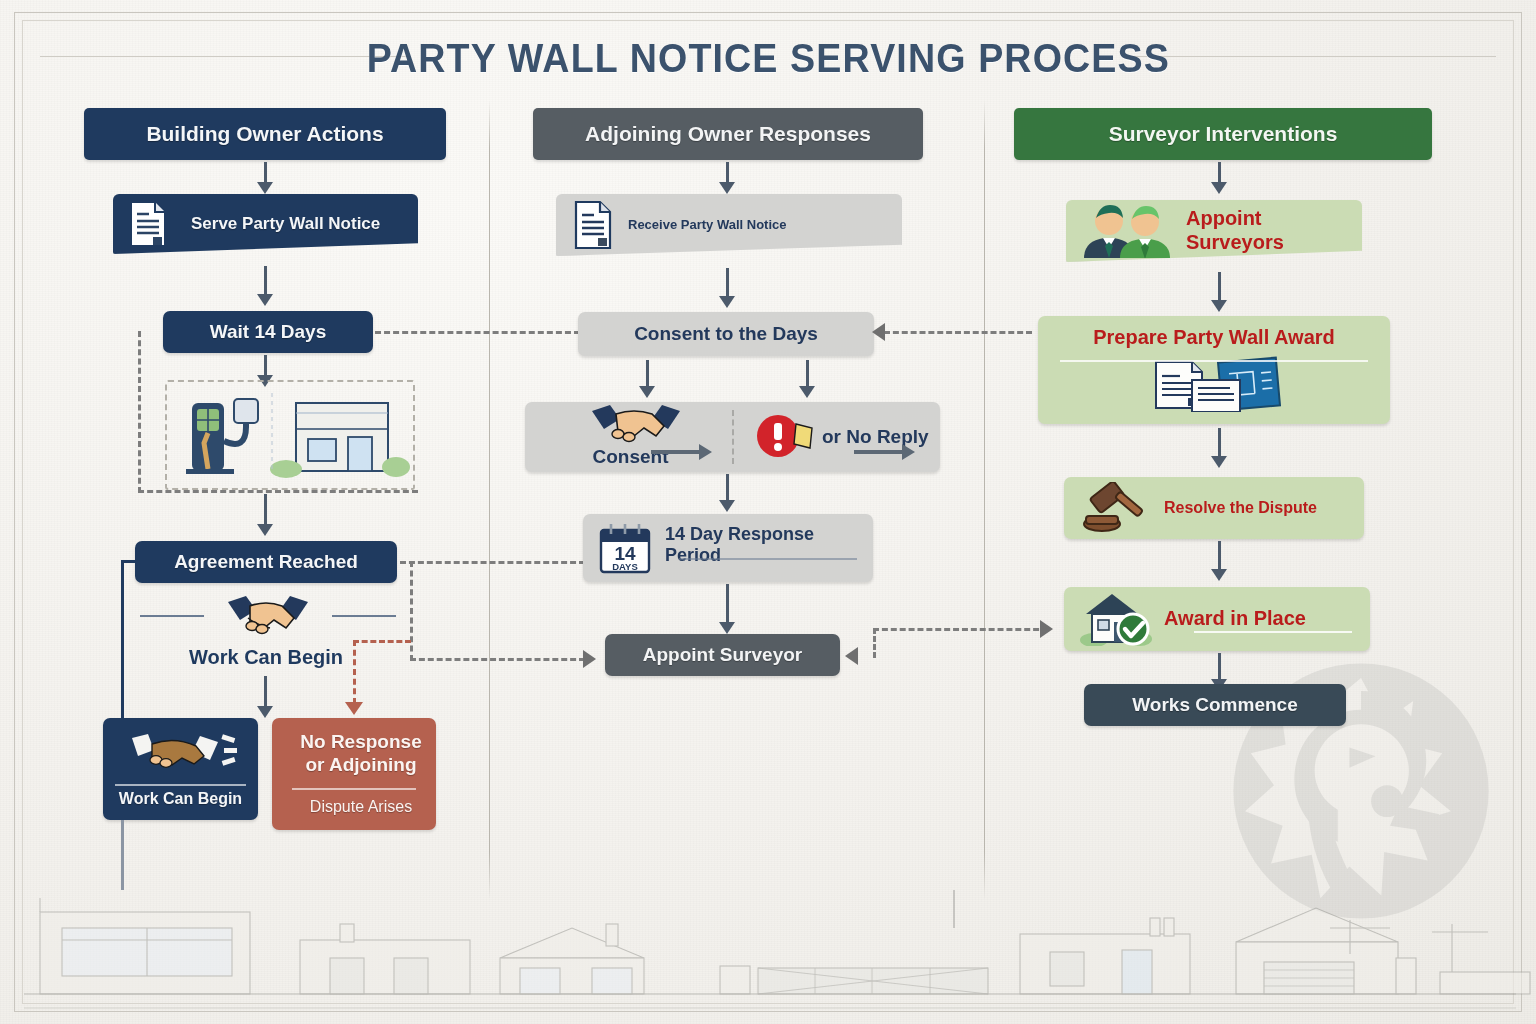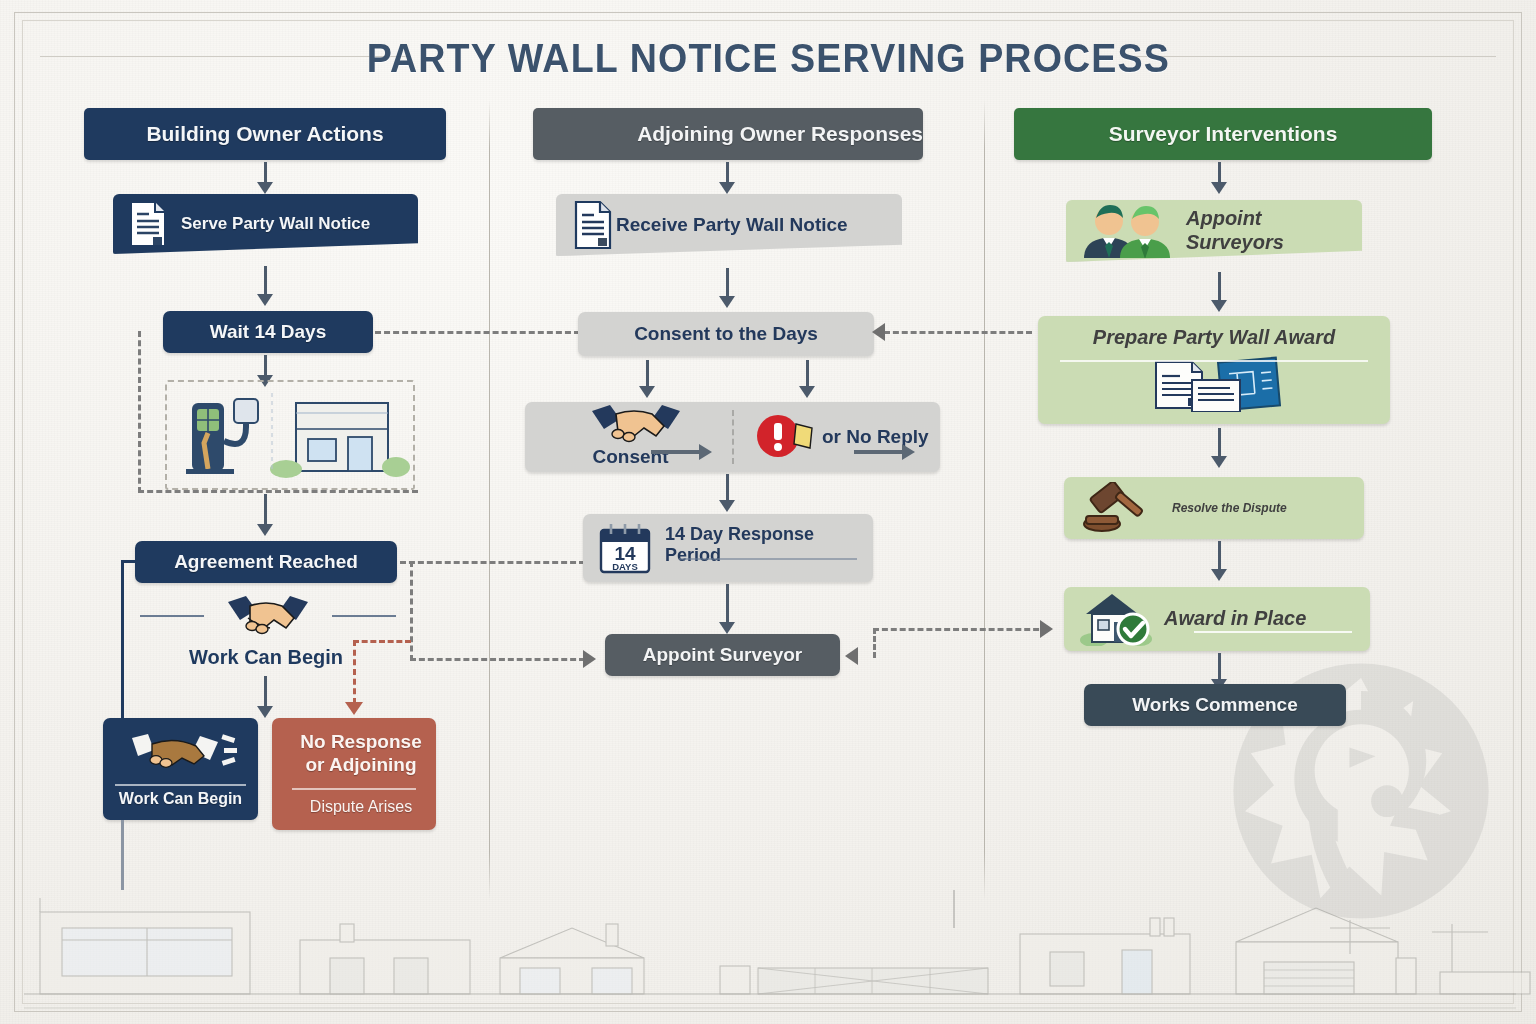--- a/index.html
+++ b/index.html
@@ -102,21 +102,21 @@
 
   .navy      { background: #1f3a5f; }
   .navy .lbl { color: #f4f6f8; text-shadow: 0 1px 1px rgba(0,0,0,.35); }
   .slate     { background: #394a57; }
   .slate .lbl{ color: #f2f4f6; text-shadow: 0 1px 1px rgba(0,0,0,.35); }
   .gray      { background: #d3d3d1; }
   .gray .lbl { color: #23395c; }
   .dgray     { background: #565d63; }
   .dgray .lbl{ color: #f3f4f5; text-shadow: 0 1px 1px rgba(0,0,0,.3); }
   .green     { background: #cbdcb4; }
-  .green .lbl{ color: #404040; font-style: italic; }
+  .green .lbl{ color: #b91c1c; }
   .greenhdr  { background: #36763f; }
   .greenhdr .lbl { color: #f3f7f2; text-shadow: 0 1px 1px rgba(0,0,0,.3); }
   .rust      { background: #b5614f; padding-left: 14px; }
   .rust .lbl { color: #fbf4f1; text-shadow: 0 1px 1px rgba(0,0,0,.3); }
 
   
   .hdr {
     justify-content: center;
     height: 52px;
     border-radius: 5px;
@@ -261,30 +261,30 @@
 <div class="title-wrap">
   <div class="title">PARTY WALL NOTICE SERVING PROCESS</div>
 </div>
 
 <div class="col-divider" style="left:489px"></div>
 <div class="col-divider" style="left:984px"></div>
 
 <div class="node hdr navy" style="left:84px; top:108px; width:362px;">
   <span class="lbl">Building Owner Actions</span>
 </div>
-<div class="node hdr dgray" style="left:533px; top:108px; width:390px;justify-content:flex-end;">
+<div class="node hdr dgray" style="left:533px; top:108px; width:390px;">
   <span class="lbl">Adjoining Owner Responses</span>
 </div>
 <div class="node hdr greenhdr" style="left:1014px; top:108px; width:418px;">
   <span class="lbl">Surveyor Interventions</span>
 </div>
 
 <div class="arrow-v" style="left:264px; top:162px; height:22px;"></div>
 
-<div class="node navy skewed" style="left:113px; top:194px; width:305px; height:60px; padding-left:12px;">
+<div class="node navy skewed" style="left:113px; top:194px; width:305px; height:60px; padding-left:12px;gap:10px;">
   <span class="icon-box">
     <svg width="46" height="48" viewBox="0 0 46 48">
       <path d="M6 2 h24 l10 10 v34 h-34z" fill="#ffffff" stroke="#1f3a5f" stroke-width="2"></path>
       <path d="M30 2 v10 h10" fill="#e4e8ee" stroke="#1f3a5f" stroke-width="2"></path>
       <g stroke="#2c4straight"></g>
       <g stroke="#2b4465" stroke-width="2.4">
         <line x1="12" y1="14" x2="24" y2="14"></line>
         <line x1="12" y1="21" x2="34" y2="21"></line>
         <line x1="12" y1="27" x2="34" y2="27"></line>
         <line x1="12" y1="33" x2="34" y2="33"></line>
@@ -393,21 +393,21 @@
       <path d="M30 2 v10 h10" fill="#dde2ea" stroke="#1f3a5f" stroke-width="2.2"></path>
       <g stroke="#23395c" stroke-width="2.4">
         <line x1="12" y1="15" x2="24" y2="15"></line>
         <line x1="12" y1="22" x2="34" y2="22"></line>
         <line x1="12" y1="28" x2="34" y2="28"></line>
         <line x1="12" y1="34" x2="34" y2="34"></line>
       </g>
       <rect x="28" y="38" width="9" height="8" fill="#3a4a5e"></rect>
     </svg>
   </span>
-  <span class="lbl" style="font-size:19px; margin-left:0;">Receive Party Wall Notice</span>
+  <span class="lbl" style="font-size:13px; margin-left:12px;">Receive Party Wall Notice</span>
 </div>
 
 <div class="arrow-v" style="left:726px; top:268px; height:30px;"></div>
 
 <div class="node gray" style="left:578px; top:312px; width:296px; height:44px; justify-content:center;">
   <span class="lbl" style="font-size:19px;">Consent to the Days</span>
 </div>
 
 <div class="arrow-v" style="left:646px; top:360px; height:28px;"></div>
 <div class="arrow-v" style="left:806px; top:360px; height:28px;"></div>
@@ -524,21 +524,21 @@
 
 <div class="node green" style="left:1064px; top:477px; width:300px; height:62px; padding-left:16px;">
   <span class="icon-box">
     <svg width="72" height="52" viewBox="0 0 72 52">
       <rect x="12" y="6" width="30" height="18" rx="3" fill="#6d4630" stroke="#3f2716" stroke-width="2" transform="rotate(-38 27 15)"></rect>
       <rect x="34" y="18" width="30" height="8" rx="3" fill="#a2673f" stroke="#3f2716" stroke-width="2" transform="rotate(40 49 22)"></rect>
       <ellipse cx="22" cy="42" rx="18" ry="7" fill="#7d4e2e" stroke="#3f2716" stroke-width="2"></ellipse>
       <rect x="6" y="34" width="32" height="8" rx="3" fill="#8d5936" stroke="#3f2716" stroke-width="2"></rect>
     </svg>
   </span>
-  <span class="lbl" style="font-size:12px; margin-left:20px;">Resolve the Dispute</span>
+  <span class="lbl" style="font-size:16px; margin-left:12px;">Resolve the Dispute</span>
 </div>
 
 <div class="arrow-v" style="left:1218px; top:541px; height:30px;"></div>
 
 <div class="node green" style="left:1064px; top:587px; width:306px; height:64px; padding-left:14px;">
   <span class="icon-box">
     <svg width="74" height="54" viewBox="0 0 74 54">
       <ellipse cx="16" cy="48" rx="14" ry="7" fill="#9cc98a"></ellipse>
       <ellipse cx="62" cy="47" rx="12" ry="7" fill="#9cc98a"></ellipse>
       <path d="M8 22 L34 2 L60 22 z" fill="#2d4356"></path>

